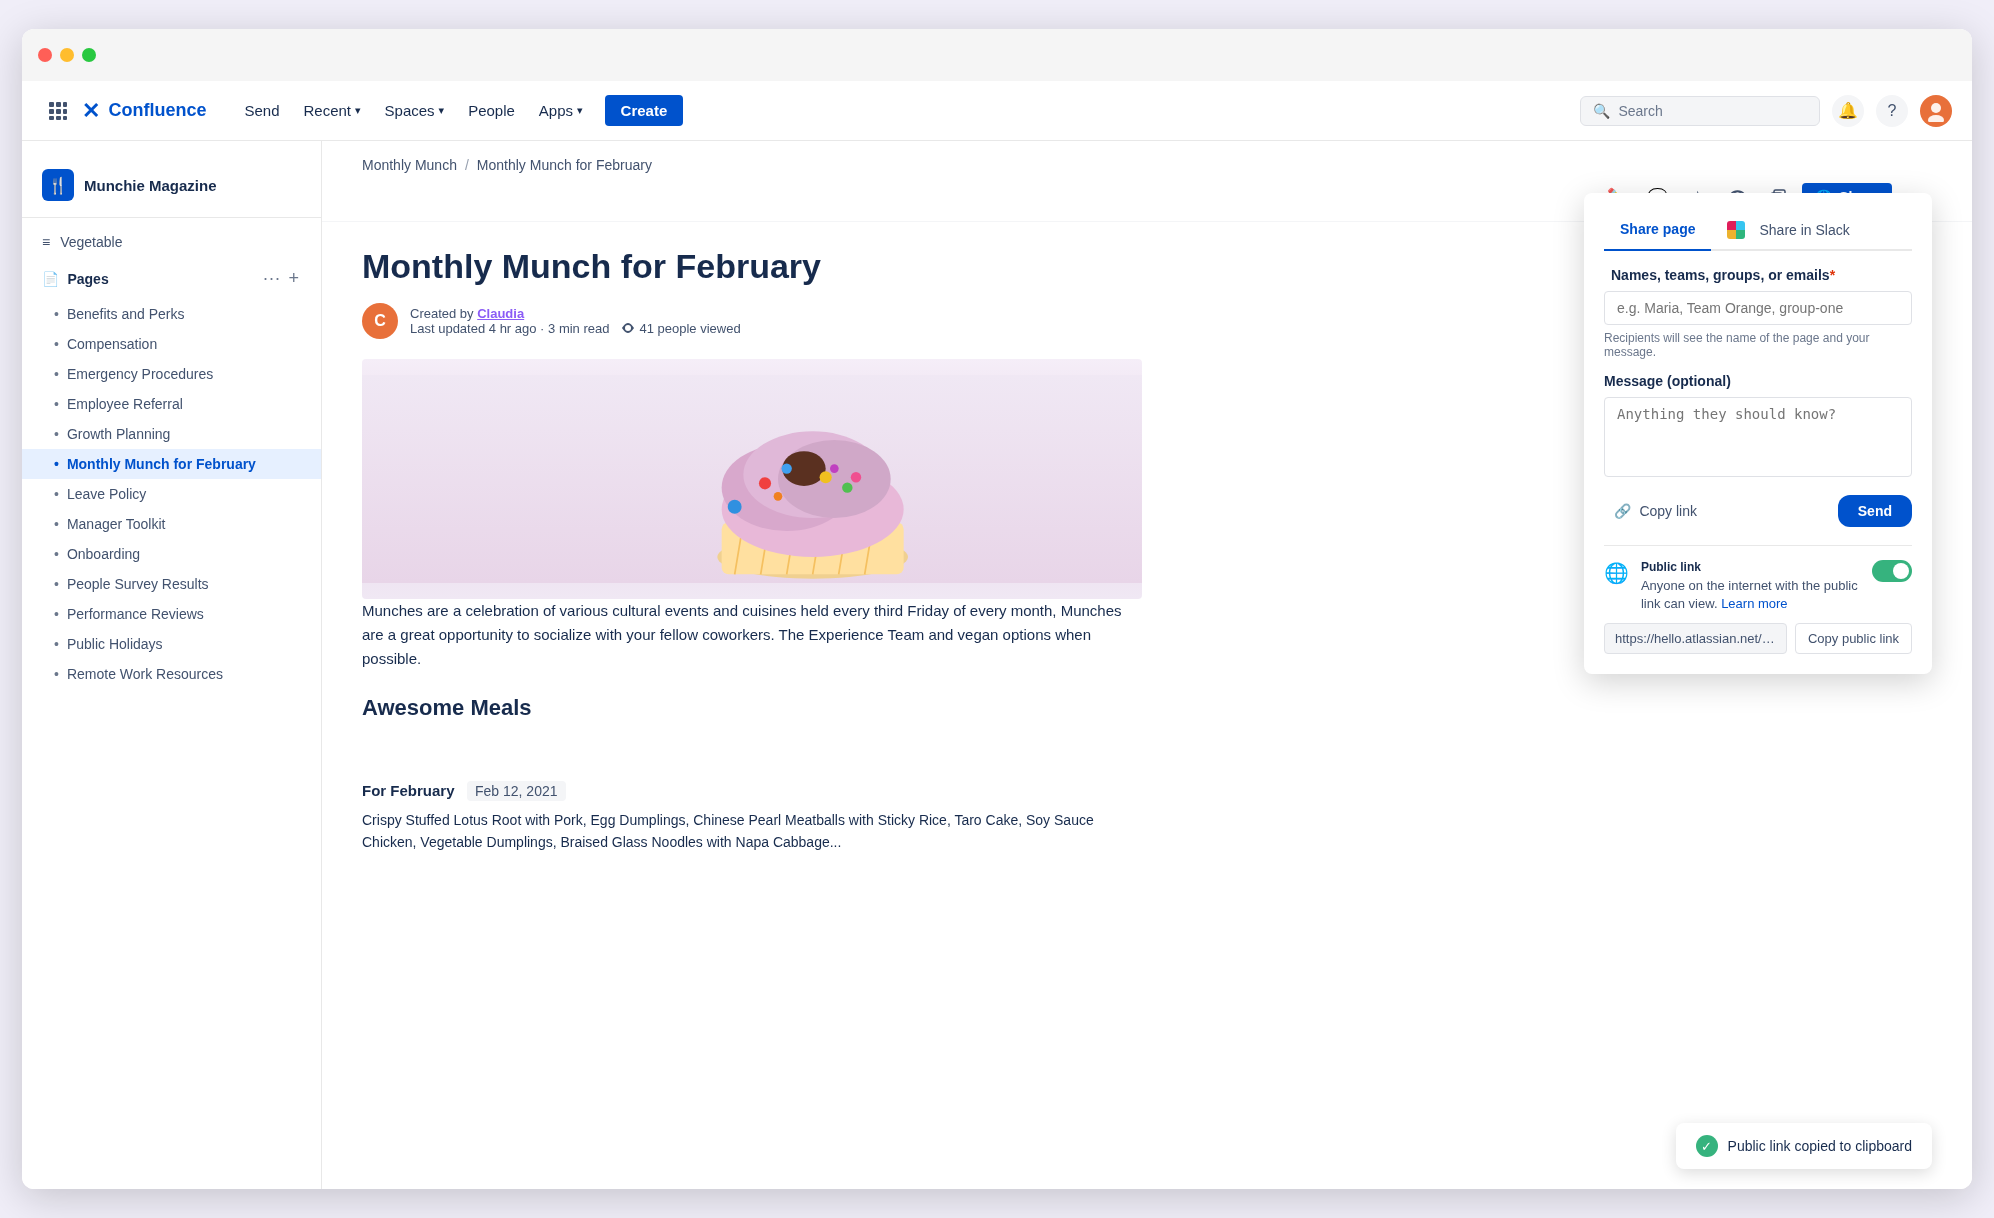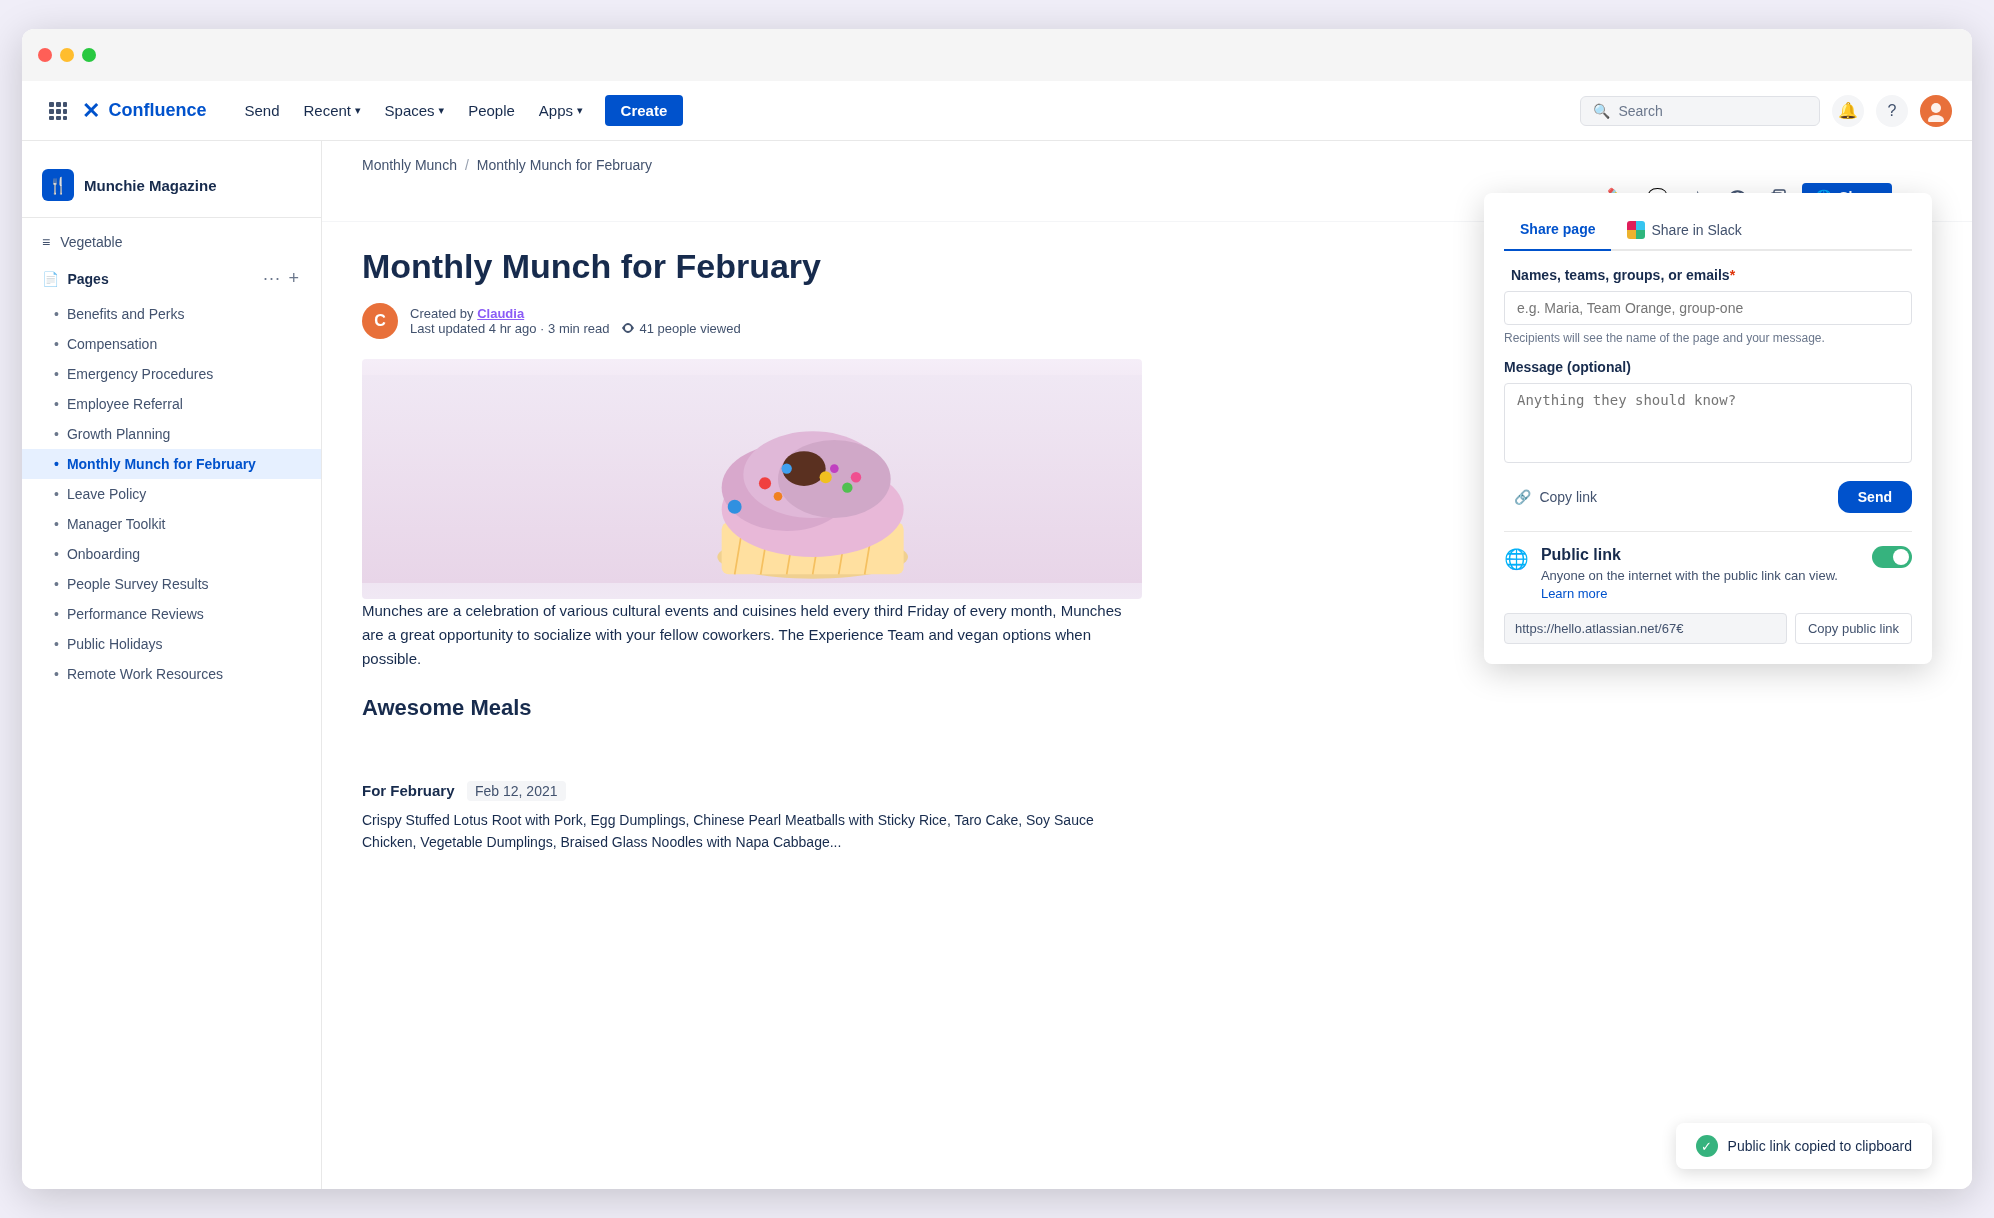--- a/index.html
+++ b/index.html
@@ -61,40 +61,40 @@
     .page-meta-text { font-size: 13px; color: #42526e; }
     .page-meta-text strong { color: #8b5cf6; text-decoration: underline; }
     .page-meta-stat { font-size: 13px; color: #42526e; display: flex; align-items: center; gap: 4px; }
     .page-body-text { font-size: 15px; color: #172b4d; line-height: 1.6; margin-bottom: 24px; }
     .section-title { font-size: 22px; font-weight: 700; color: #172b4d; margin-bottom: 12px; }
     .subsection-bold { font-weight: 700; font-size: 15px; color: #172b4d; display: inline; }
     .date-badge { background: #f4f5f7; border-radius: 4px; padding: 2px 8px; font-size: 14px; color: #42526e; display: inline-block; margin-left: 8px; margin-top: 48px; }
     .meals-text { font-size: 14px; color: #172b4d; line-height: 1.6; }
 
     
-    .share-panel { position: absolute; top: 52px; right: 40px; width: 448px; background: white; border-radius: 8px; box-shadow: 0 8px 32px rgba(0,0,0,0.18); z-index: 100; padding: 20px; }
+    .share-panel { position: absolute; top: 52px; right: 40px; width: 348px; background: white; border-radius: 8px; box-shadow: 0 8px 32px rgba(0,0,0,0.18); z-index: 100; padding: 20px; }
     .share-tabs { display: flex; border-bottom: 2px solid #e8e8e8; margin-bottom: 16px; gap: 0; }
     .share-tab { padding: 8px 16px 10px; font-size: 14px; font-weight: 500; color: #42526e; cursor: pointer; border-bottom: 2px solid transparent; margin-bottom: -2px; }
     .share-tab-active { color: #0052cc; border-bottom: 2px solid #0052cc; font-weight: 600; }
-    .share-tab-slack { display: flex; align-items: center; gap: 6px; }
+    .share-tab-slack { display: flex; align-items: center; gap: 14px; }
     .slack-icon { width: 18px; height: 18px; background: conic-gradient(#36c5f0 0deg 90deg, #2eb67d 90deg 180deg, #ecb22e 180deg 270deg, #e01e5a 270deg 360deg); border-radius: 3px; }
     .share-label { font-size: 14px; font-weight: 600; color: #172b4d; margin-bottom: 8px; margin-left: 7px; }
     .share-label .required { color: #de350b; }
     .share-input { width: 100%; border: 1.5px solid #dfe1e6; border-radius: 4px; padding: 8px 12px; font-size: 14px; color: #172b4d; outline: none; }
     .share-hint { font-size: 12px; color: #6b778c; margin-top: 6px; margin-bottom: 14px; }
     .share-msg-label { font-size: 14px; font-weight: 600; color: #172b4d; margin-bottom: 8px; }
     .share-textarea { width: 100%; border: 1.5px solid #dfe1e6; border-radius: 4px; padding: 8px 12px; font-size: 14px; color: #6b778c; min-height: 80px; outline: none; resize: none; }
     .share-actions-row { display: flex; align-items: center; justify-content: space-between; margin-top: 14px; margin-bottom: 18px; }
     .copy-link-btn { display: flex; align-items: center; gap: 8px; color: #42526e; font-size: 14px; cursor: pointer; padding: 6px 10px; border-radius: 4px; }
     .send-btn { background: #0052cc; color: white; border: none; border-radius: 12px; padding: 8px 20px; font-size: 14px; font-weight: 600; cursor: pointer; }
     .share-divider { border: none; border-top: 1px solid #e8e8e8; margin: 8px 0 14px; }
     .public-link-row { display: flex; align-items: flex-start; gap: 12px; margin-bottom: 10px; }
     .public-link-icon { font-size: 20px; color: #42526e; margin-top: 1px; flex-shrink: 0; }
     .public-link-info { flex: 1; }
-    .public-link-title { font-size: 16px; font-weight: 600; color: #172b4d; margin-bottom: 3px; }
+    .public-link-title { font-size: 12px; font-weight: 600; color: #172b4d; margin-bottom: 3px; }
     .public-link-desc { font-size: 13px; color: #42526e; line-height: 1.4; }
     .public-link-desc a { color: #0052cc; text-decoration: none; cursor: pointer; }
     .toggle { position: relative; width: 40px; height: 22px; flex-shrink: 0; }
     .toggle-track { width: 40px; height: 22px; border-radius: 11px; background: #36b37e; cursor: pointer; }
     .toggle-thumb { position: absolute; top: 3px; right: 3px; width: 16px; height: 16px; border-radius: 50%; background: white; }
     .public-link-url-row { display: flex; align-items: center; gap: 8px; margin-top: 10px; }
     .public-link-url { flex: 1; border: 1.5px solid #dfe1e6; border-radius: 4px; padding: 7px 10px; font-size: 13px; color: #42526e; background: #f4f5f7; overflow: hidden; text-overflow: ellipsis; white-space: nowrap; }
     .copy-public-btn { background: white; border: 1.5px solid #dfe1e6; border-radius: 4px; padding: 7px 12px; font-size: 13px; color: #42526e; cursor: pointer; white-space: nowrap; }
 
     

